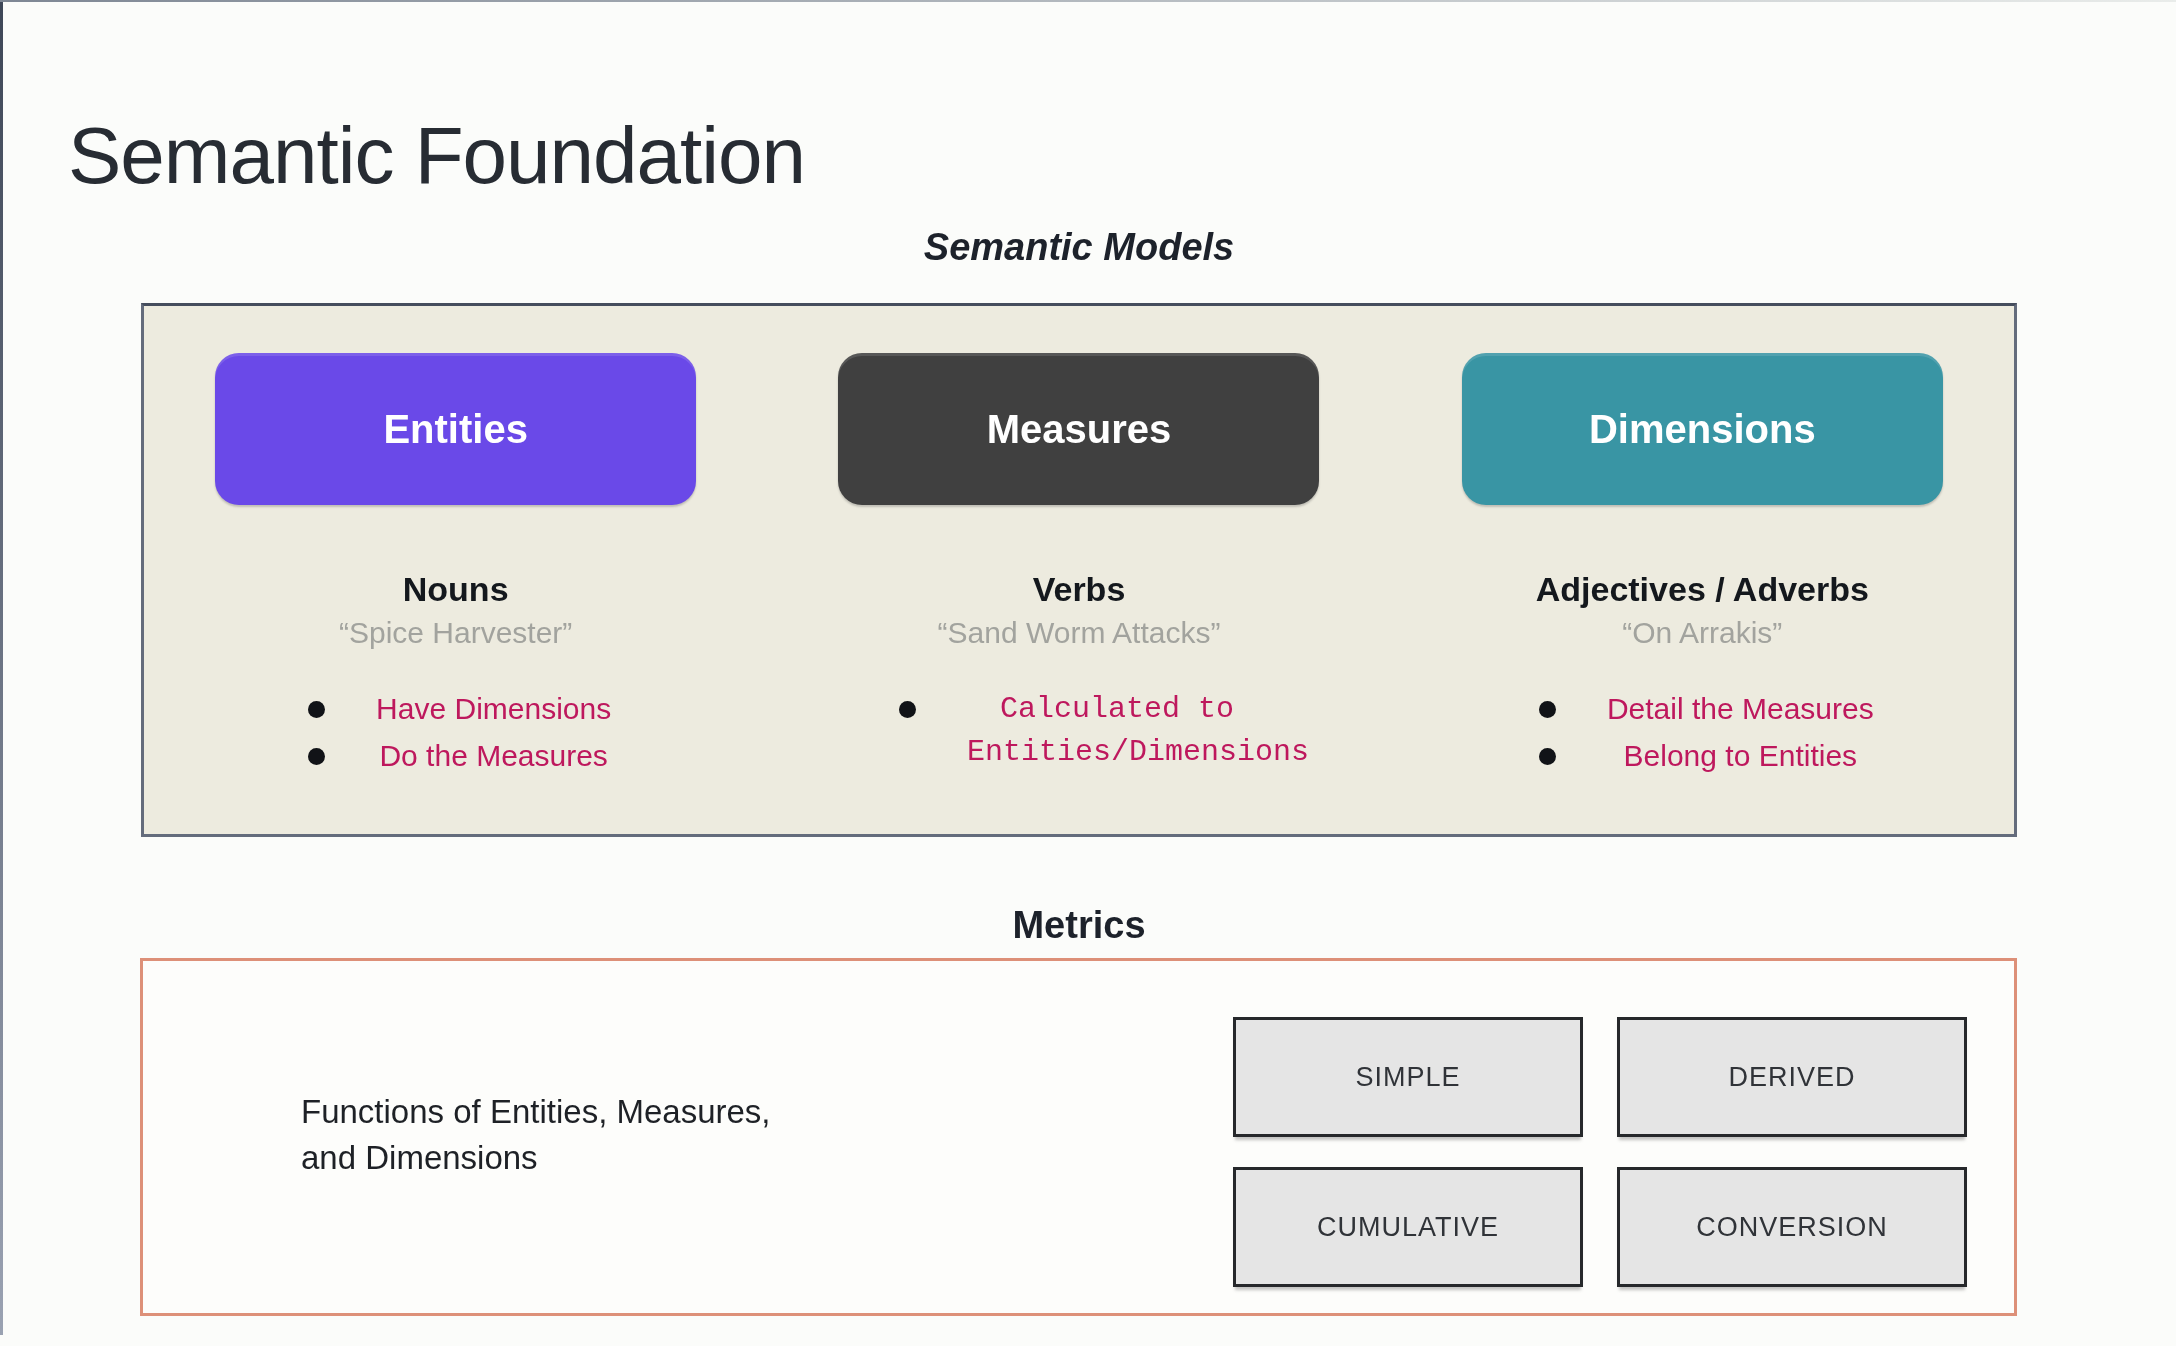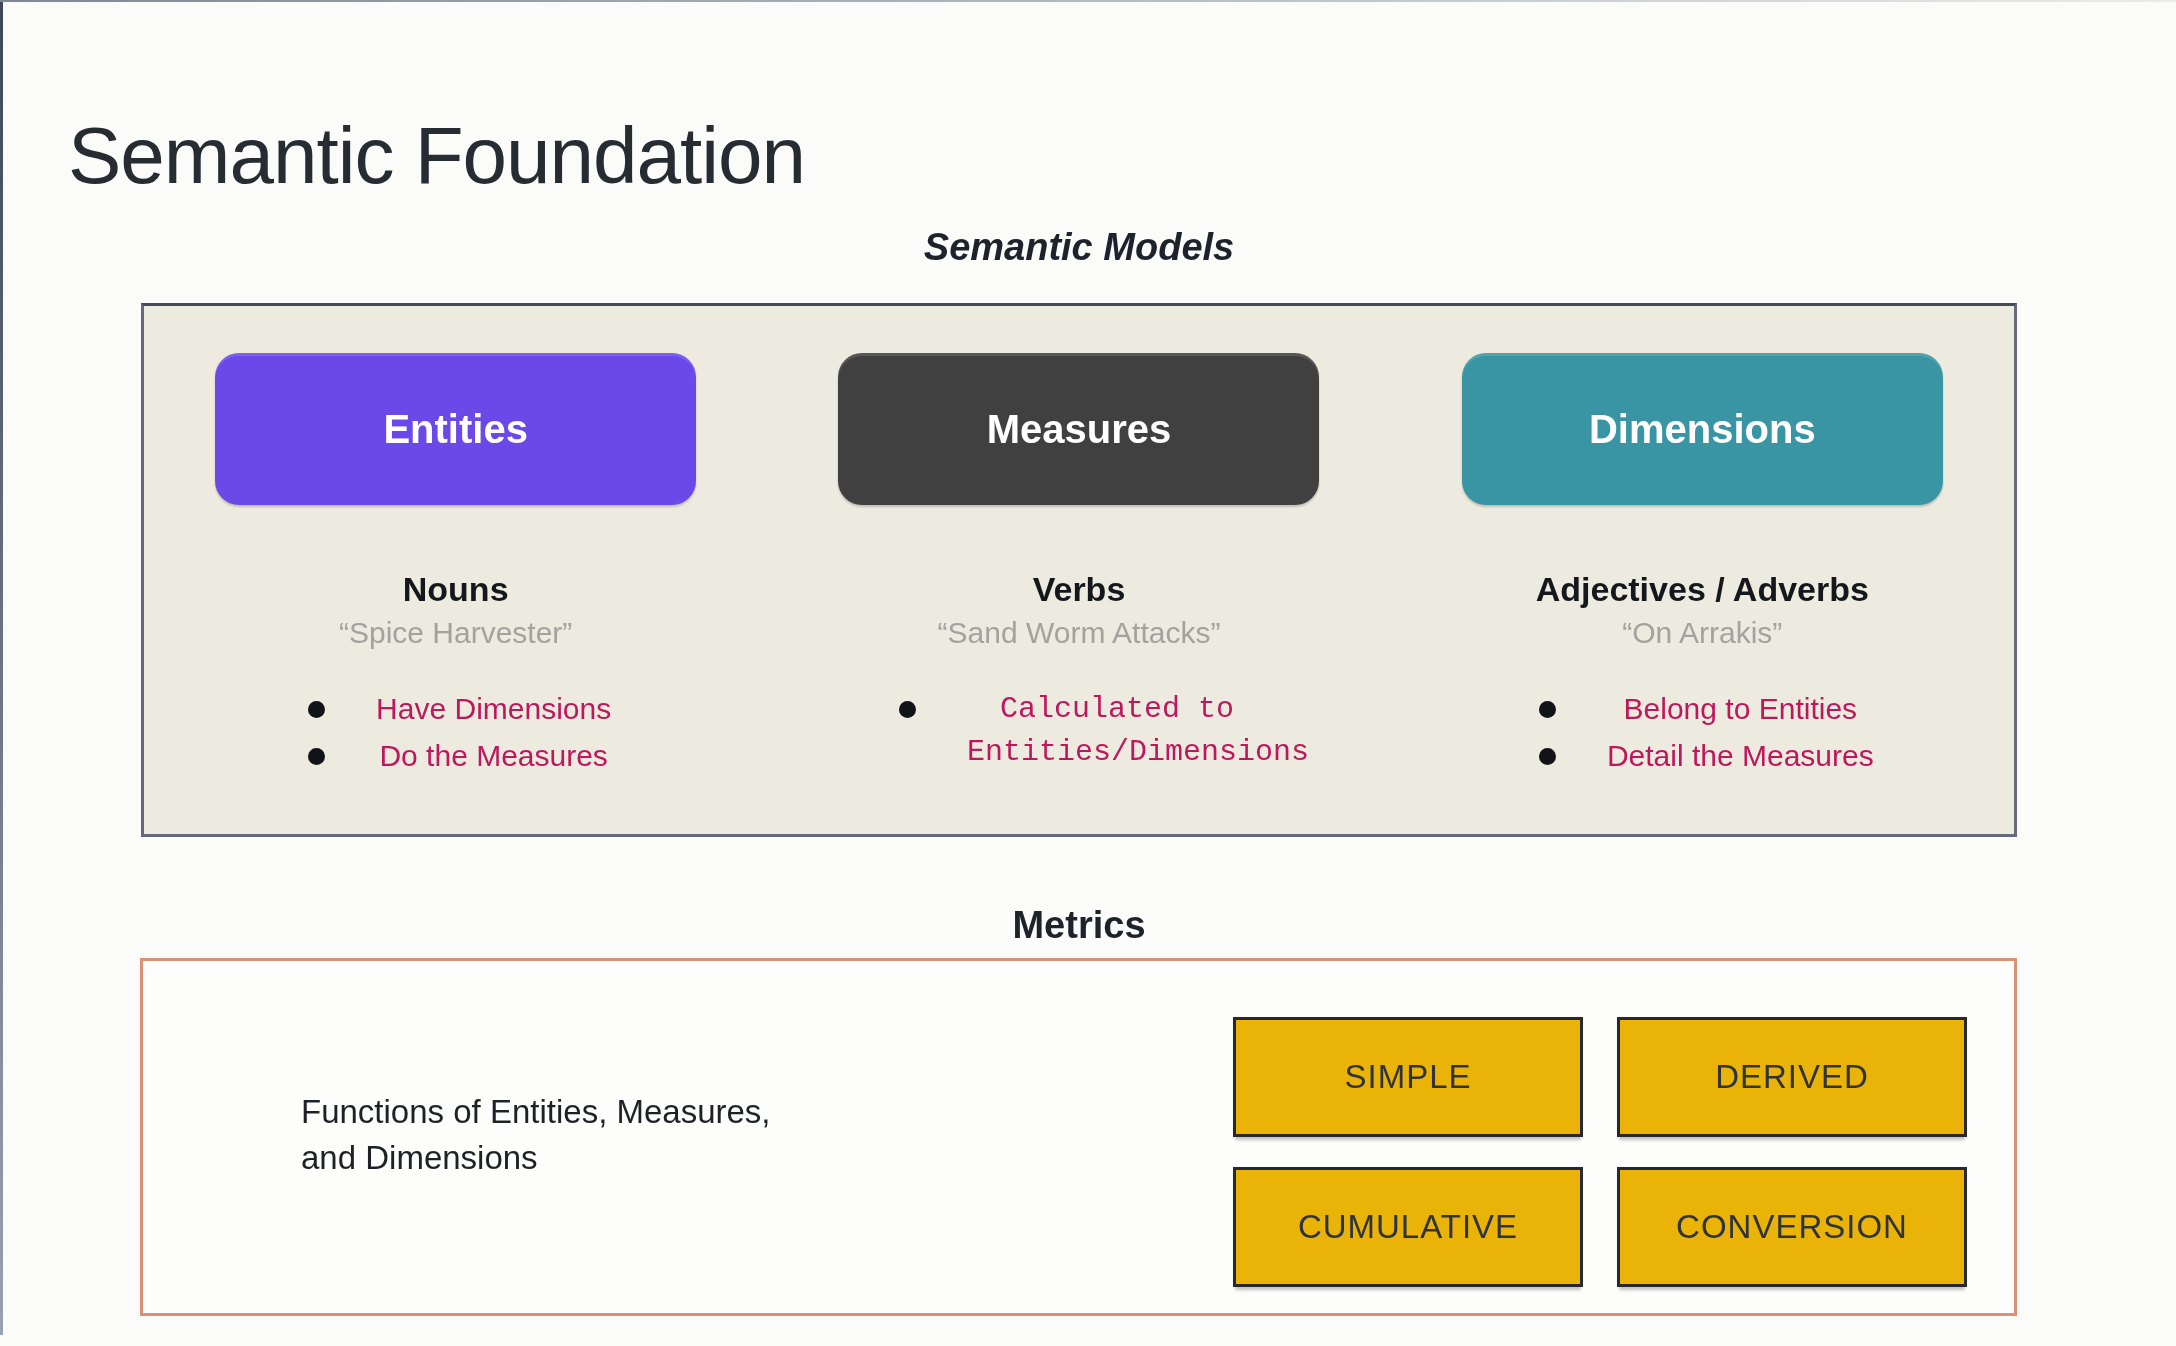--- a/index.html
+++ b/index.html
@@ -149,25 +149,25 @@
     left: 1090px;
     top: 56px;
     display: grid;
     grid-template-columns: 350px 350px;
     grid-auto-rows: 120px;
     column-gap: 34px;
     row-gap: 30px;
   }
   .metric-box {
     border: 3px solid #26282b;
-    background: #eab308;
+    background: #e5e5e5;
     display: flex;
     align-items: center;
     justify-content: center;
-    font-size: 33px;
+    font-size: 27px;
     letter-spacing: 1px;
     color: #303338;
     box-shadow: 0 5px 3px -2px rgba(125,125,125,0.45);
     box-sizing: border-box;
   }
 </style>
 </head>
 <body>
 
 <div class="stage">
@@ -198,22 +198,22 @@
       <ul class="bullet-list">
         <li class="bullet-wrap-narrow">Calculated to Entities/Dimensions</li>
       </ul>
     </div>
 
     <div class="model-column">
       <div class="pill" style="background: rgb(57, 149, 164);">Dimensions</div>
       <div class="role-heading">Adjectives / Adverbs</div>
       <div class="example">“On Arrakis”</div>
       <ul class="bullet-list">
+        <li>Detail the Measures</li>
         <li>Belong to Entities</li>
-        <li>Detail the Measures</li>
       </ul>
     </div>
 
   </div>
 
   <div class="section-heading metrics-heading">Metrics</div>
 
   <div class="metrics-panel">
     <div class="metrics-description">Functions of Entities, Measures,
 and Dimensions</div>

